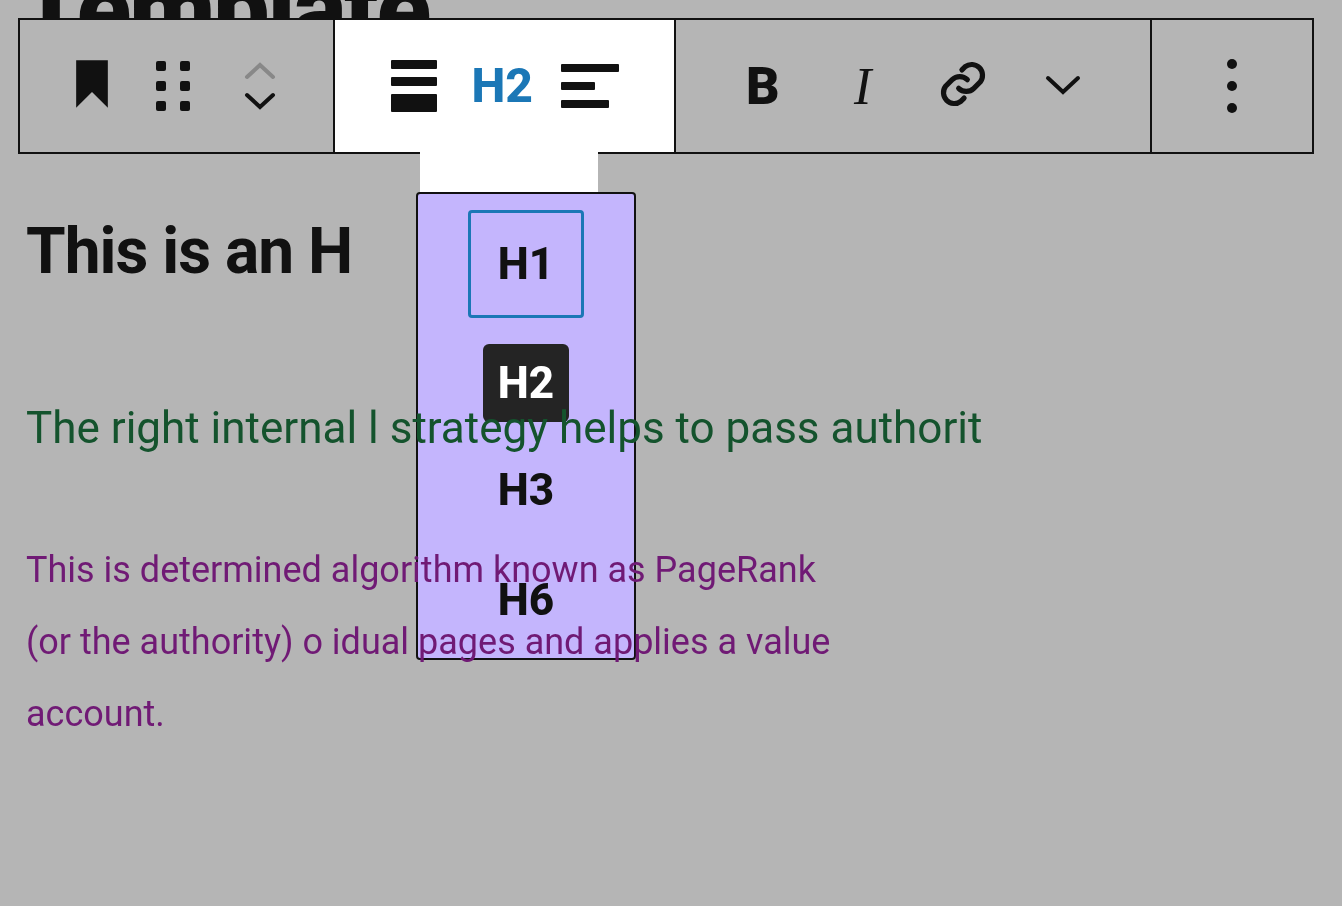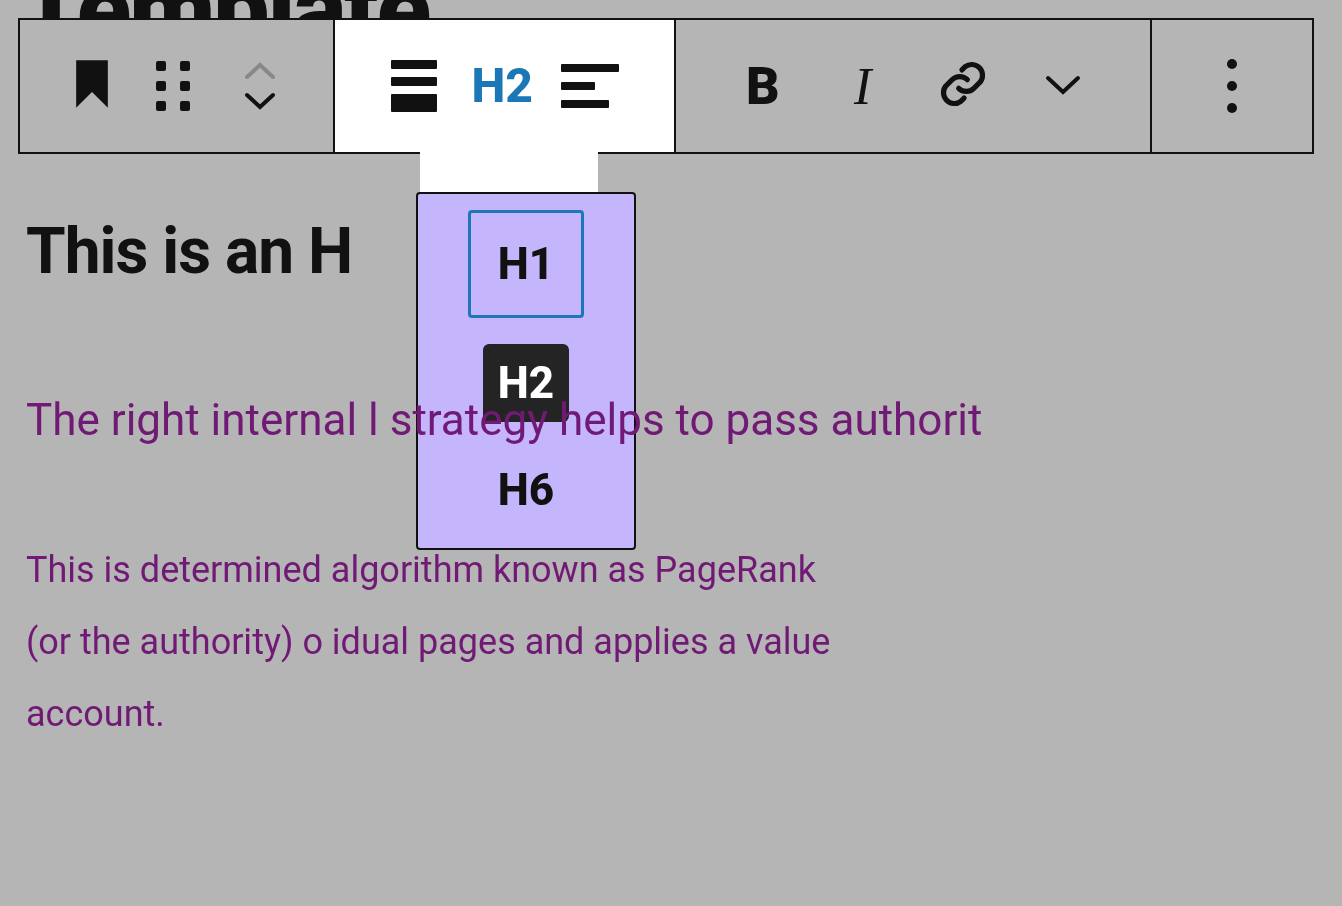--- a/index.html
+++ b/index.html
@@ -144,24 +144,24 @@
     left: 26px;
     top: 214px;
     font-size: 64px;
     font-weight: 700;
     color: #111;
     letter-spacing: -1px;
   }
   .doc-p1 {
     position: absolute;
     left: 26px;
-    top: 392px;
+    top: 400px;
     right: 0;
     font-size: 44px;
-    color: #701a75;
+    color: #14532d;
     line-height: 1.3;
     white-space: nowrap;
   }
   .doc-p2 {
     position: absolute;
     left: 26px;
     top: 534px;
     right: 0;
     width: 1316px;
     font-size: 36px;
@@ -250,20 +250,21 @@
           <span></span>
       </span>
     </div>
   </div>
 </div>
 
 <div class="popover-stem"></div>
 <div class="popover">
   <div class="opt h1">H1</div>
   <div class="opt h2">H2</div>
+  <div class="opt">H3</div>
   <div class="opt">H6</div>
 </div>
 
 <div class="doc-heading">This is an H</div>
 <div class="doc-p1">The right internal l          strategy helps to pass authorit</div>
 <div class="doc-p2">This is determined           algorithm known as PageRank
 (or the authority) o         idual pages and applies a value
 account.</div>
 
 </body></html>

